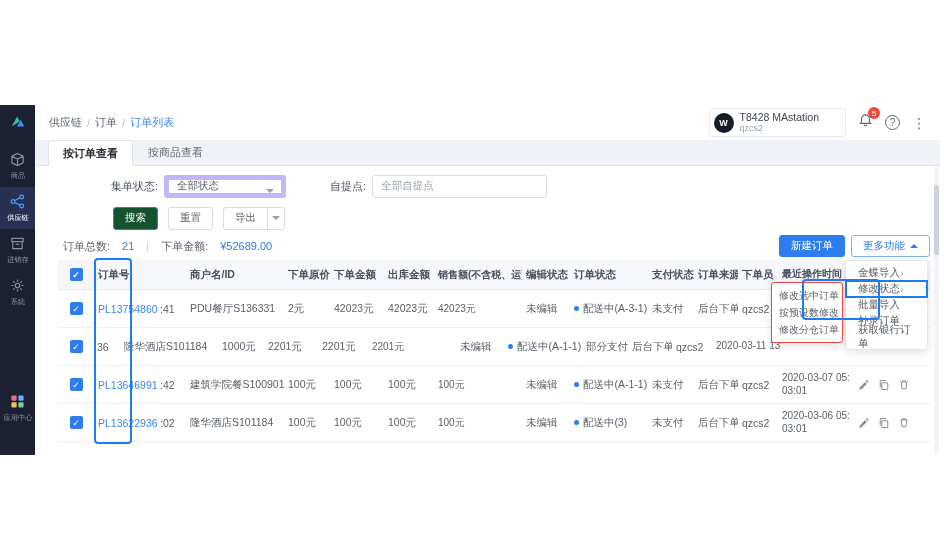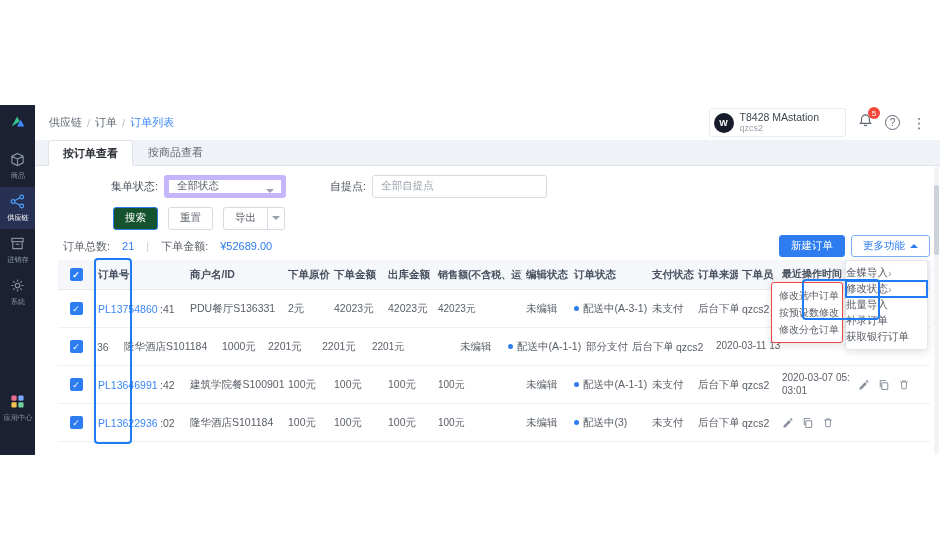--- a/index.html
+++ b/index.html
@@ -90,21 +90,21 @@
   .c-ltime { width: 76px; white-space: normal; word-break: break-all; line-height: 1.25; font-size: 10px; }
   .c-act { width: 76px; gap: 8px; }
   .checkbox { width: 13px; height: 13px; background: #2d7cf0; border-radius: 2px; color: #fff; font-size: 9px; display: flex; align-items: center; justify-content: center; cursor: pointer; }
   .link { color: #3a86f3; cursor: pointer; }
   .warn-ico { margin-left: 2px; display: inline-flex; }
   .dot { width: 5px; height: 5px; border-radius: 50%; background: #2d7cf0; margin-right: 4px; flex-shrink: 0; }
   .act-ico { cursor: pointer; display: inline-flex; }
 
   
   .drop-menu { position: absolute; top: 155px; right: 12px; width: 83px; background: #fff; border: 1px solid #e4e7ee; border-radius: 3px; box-shadow: 0 2px 8px rgba(0,0,0,.12); padding: 4px 0; z-index: 30; }
-  .menu-item { height: 16px; display: flex; align-items: center; padding: 0 0; font-size: 10.5px; color: #5a6068; cursor: pointer; }
+  .menu-item { height: 16px; display: flex; align-items: center; padding: 0 12px; font-size: 10.5px; color: #5a6068; cursor: pointer; }
   .menu-item .arrow { color: #9aa1ad; font-size: 11px; }
   .menu-item.hl { outline: 2px solid #1f7bf4; outline-offset: -1px; }
   .sub-menu { position: absolute; top: 177px; right: 97px; width: 72px; background: #fff; border: 1px solid #ef4444; border-radius: 3px; box-shadow: 0 2px 8px rgba(0,0,0,.12); padding: 4px 0; z-index: 31; }
   .sub-item { height: 17px; display: flex; align-items: center; padding: 0 7px; font-size: 10px; color: #5a6068; cursor: pointer; white-space: nowrap; }
 
   
   .anno { position: absolute; border: 2px solid #1f7bf4; border-radius: 4px; pointer-events: none; z-index: 40; }
   .anno-checkcol { left: 59px; top: 153px; width: 38px; height: 186px; }
   .anno-submenu { left: 767px; top: 174px; width: 78px; height: 41px; }
   .scroll-rail { position: absolute; right: 1px; top: 61px; width: 5px; height: 289px; background: #f3f4f7; border-radius: 3px; }
@@ -380,20 +380,21 @@
           <div class="cell c-out">100元</div>
           <div class="cell c-sales">100元</div>
           <div class="cell c-edit">未编辑</div>
           <div class="cell c-status">
               <span class="dot"></span>
               <span>配送中(3)</span>
             </div>
           <div class="cell c-pay">未支付</div>
           <div class="cell c-src">后台下单</div>
           <div class="cell c-op">qzcs2</div>
+          <div class="cell c-ltime">2020-03-06 05:03:01</div>
           <div class="cell c-act">
             <span class="act-ico">
                 <svg width="12" height="12" viewBox="0 0 16 16">
                   <path d="M2 11.5V14h2.5l7.4-7.4-2.5-2.5L2 11.5zM13.7 4.2c.3-.3.3-.8 0-1.1l-1.3-1.3c-.3-.3-.8-.3-1.1 0l-1 1 2.5 2.5 1-1z" fill="#8a919f"></path>
                 </svg>
               </span>
             <span class="act-ico">
                 <svg width="12" height="12" viewBox="0 0 16 16">
                   <rect x="5" y="5" width="8" height="9" rx="1" fill="none" stroke="#8a919f" stroke-width="1.4"></rect>
                   <path d="M3 11V3a1 1 0 0 1 1-1h7" fill="none" stroke="#8a919f" stroke-width="1.4"></path>

